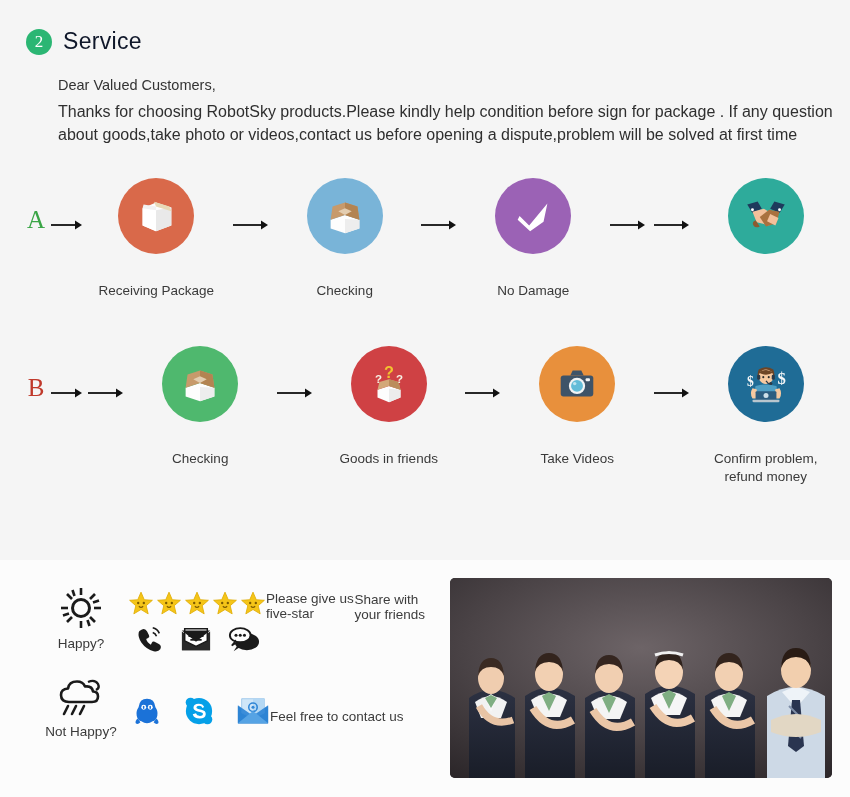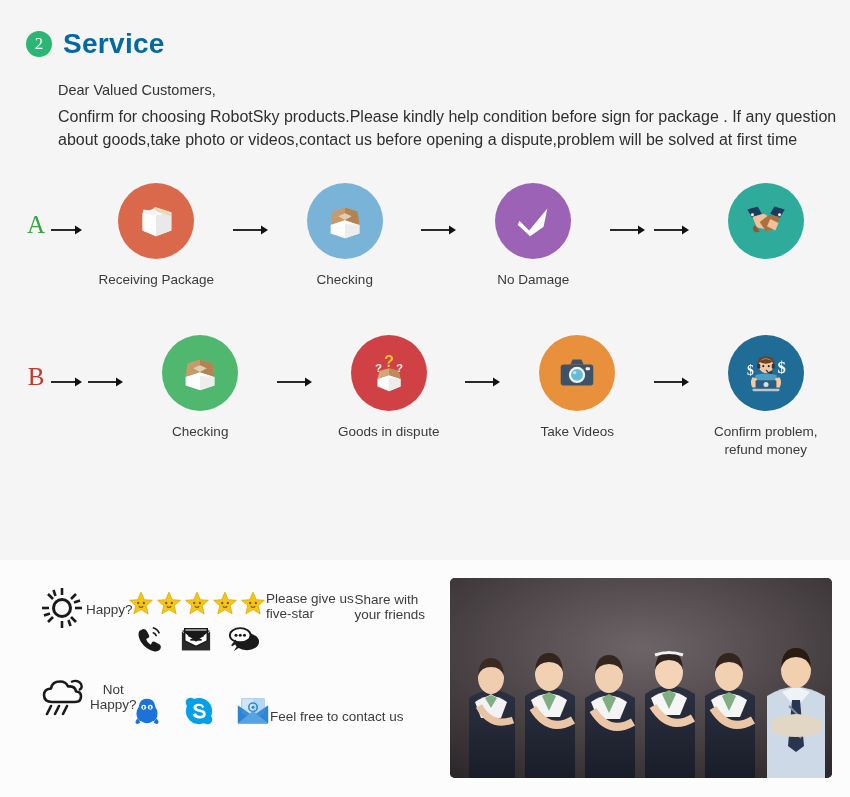--- a/index.html
+++ b/index.html
@@ -30,23 +30,23 @@
     width:26px; height:26px; border-radius:50%;
     background:#2bb673;
     color:#fff;
     font-size:17px;
     display:flex; align-items:center; justify-content:center;
     font-family:"Liberation Serif", serif;
     line-height:1;
     padding-bottom:1px;
   }
   .section-title {
-    font-size:28px;
-    font-weight:700;
-    color:#0369a1;
+    font-size:23px;
+    font-weight:400;
+    color:#0f172a;
     letter-spacing:.3px;
   }
 
   .intro { padding-left:58px; padding-right:10px; }
   .intro .greeting {
     font-size:14.5px;
     color:#333;
     margin-bottom:8px;
   }
   .intro .body-text {
@@ -94,21 +94,21 @@
     align-items:center;
     min-width:0;
   }
   .circle {
     width:76px; height:76px;
     border-radius:50%;
     display:flex; align-items:center; justify-content:center;
     position:relative;
   }
   .step-label {
-    margin-top:12px;
+    margin-top:28px;
     font-size:13.5px;
     color:#3a3a3a;
     text-align:center;
     line-height:1.3;
     white-space:pre-line;
   }
 
   
   .contact-section {
     height:237px;
@@ -123,21 +123,21 @@
     padding-left:22px;
     padding-top:4px;
   }
   .mood-row {
     display:flex;
     align-items:flex-start;
     margin-bottom:12px;
   }
   .mood-col {
     width:86px; flex:none;
-    display:flex; flex-direction:row; align-items:center;
+    display:flex; flex-direction:column; 
   }
   .mood-icon { height:52px; display:flex; align-items:center; justify-content:center; }
   .mood-label {
     font-size:13.5px; color:#3a3a3a; margin-top:2px; text-align:center;
   }
   .mid-col { flex:1; padding-left:4px; padding-top:4px; }
   .stars-line {
     display:flex; align-items:center; gap:2px; height:34px;
   }
   .icons-line {
@@ -172,21 +172,21 @@
 
   <div class="service-section">
 
     <div class="section-header">
       <div class="num-badge">2</div>
       <div class="section-title">Service</div>
     </div>
 
     <div class="intro">
       <div class="greeting">Dear Valued Customers,</div>
-      <div class="body-text">Confirm for choosing RobotSky products.Please kindly help condition before sign for package .
+      <div class="body-text">Thanks for choosing RobotSky products.Please kindly help condition before sign for package .
 If any question about goods,take photo or videos,contact us before opening a dispute,problem will be solved at first time</div>
     </div>
 
     <div class="flow-row row-a">
       <div class="row-letter green">A</div>
 
       <div class="arrow small">
         <svg width="32" height="14" viewBox="0 0 32 14">
             <path d="M0 7 H24" stroke="#111" stroke-width="1.8" fill="none"></path>
             <path d="M24 2.5 L31 7 L24 11.5 Z" fill="#111"></path>
@@ -316,21 +316,21 @@
           <svg width="46" height="46" viewBox="0 0 48 48">
             <path d="M12 30 L24 26 L36 30 L36 38 L24 43 L12 38 Z" fill="#fdfdfd"></path>
             <path d="M24 29 L36 30 L36 38 L24 43 Z" fill="#ececec"></path>
             <path d="M14 22 L24 19 L34 22 L36 30 L24 26 L12 30 Z" fill="#d3a878"></path>
             <path d="M24 19 L34 22 L36 30 L24 26 Z" fill="#bb8d5c"></path>
             <text x="24" y="18" font-family="Liberation Sans, sans-serif" font-size="17" font-weight="bold" fill="#f2c230" text-anchor="middle">?</text>
             <text x="13" y="23" font-family="Liberation Sans, sans-serif" font-size="12" font-weight="bold" fill="#f6f0e4" text-anchor="middle">?</text>
             <text x="35" y="23" font-family="Liberation Sans, sans-serif" font-size="12" font-weight="bold" fill="#f6f0e4" text-anchor="middle">?</text>
           </svg>
         </div>
-        <div class="step-label">Goods in dispute</div>
+        <div class="step-label">Goods in friends</div>
       </div>
 
       <div class="arrow">
         <svg width="36" height="14" viewBox="0 0 36 14">
             <path d="M0 7 H28" stroke="#111" stroke-width="1.8" fill="none"></path>
             <path d="M28 2.5 L35 7 L28 11.5 Z" fill="#111"></path>
           </svg>
       </div>
 
       <div class="step">

